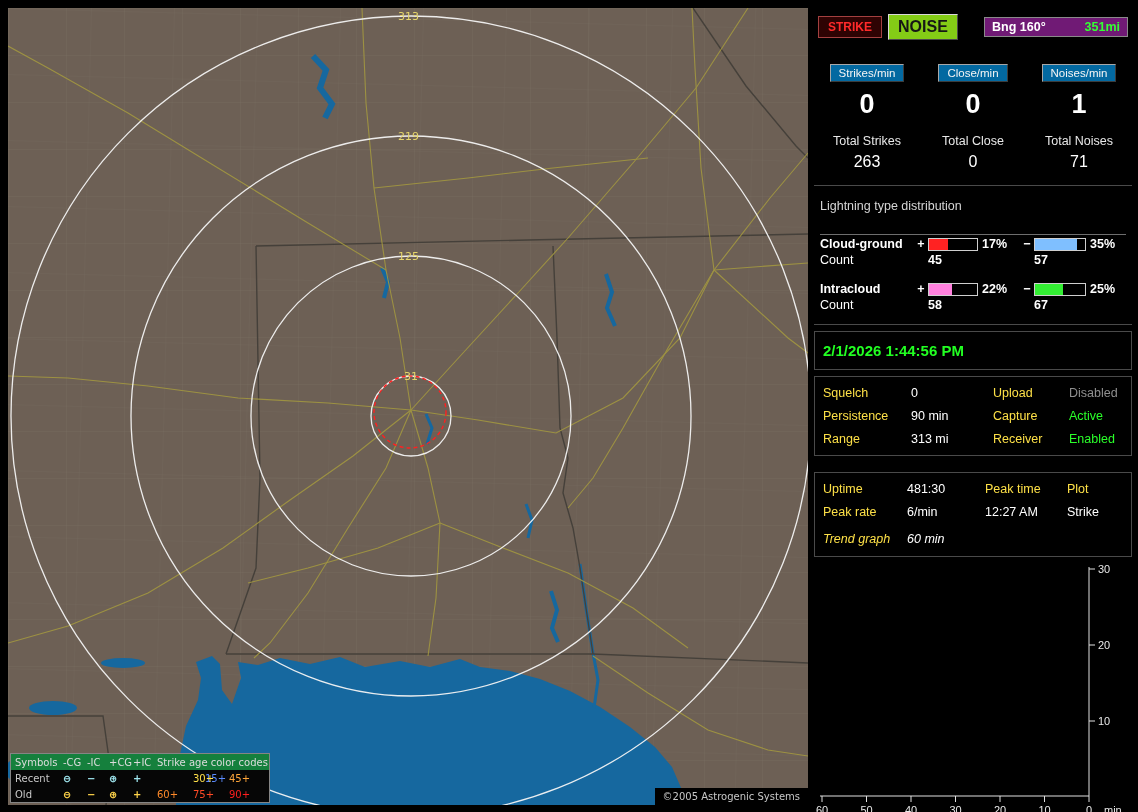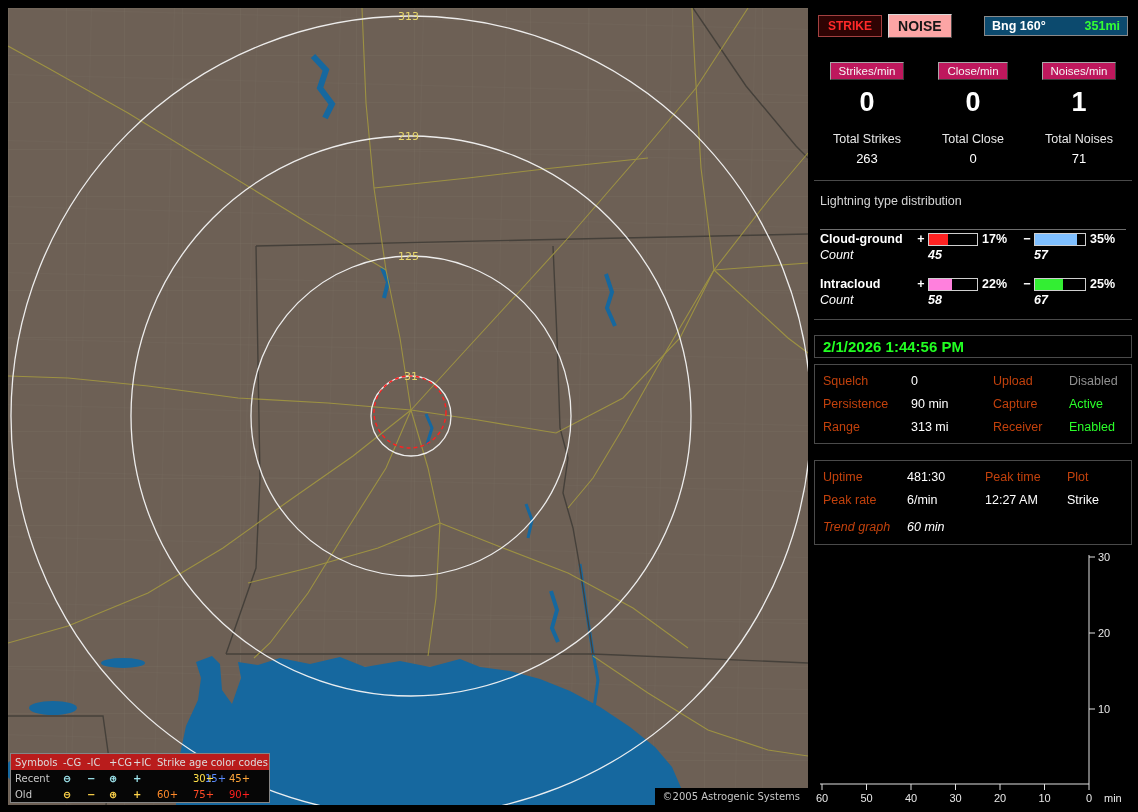--- a/index.html
+++ b/index.html
@@ -12,76 +12,76 @@
   svg.map{display:block;}
   .copyright{position:absolute;right:0;bottom:0;background:#000;color:#c8c8c8;
              font-size:10px;padding:3px 8px;font-family:"DejaVu Sans",sans-serif;}
 
   
   .legend{position:absolute;left:2px;bottom:2px;background:#060606;
           border:1px solid #858585;font-size:10px;color:#c9c9c9;
           font-family:"DejaVu Sans",sans-serif;}
   .lg-row{display:grid;grid-template-columns:48px 24px 22px 24px 24px 36px 36px 36px;
           align-items:center;height:16px;padding:0 4px;}
-  .lg-head{background:#b91c1c;color:#dcdcdc;}
+  .lg-head{background:#15803d;color:#dcdcdc;}
   .lg-age-head{grid-column:6 / span 3;text-align:left;white-space:nowrap;}
   .lg-row .c{}
   .sym-recent{color:#9fe6ef;font-weight:bold;}
   .sym-old{color:#ffd44a;font-weight:bold;}
   .age-r0{color:#5b8cff;margin-left:48px;} .age-r1{color:#ffe14a;} .age-r2{color:#ffa63a;}
   .age-o0{color:#ff8a2a;} .age-o1{color:#ff4a26;} .age-o2{color:#ff1f1f;}
 
   
   .panel{position:absolute;left:814px;top:8px;width:318px;height:797px;
          display:flex;flex-direction:column;font-size:12.5px;}
   .top-row{display:flex;align-items:center;gap:6px;padding:6px 4px 2px 4px;}
   .spacer{flex:1;}
   .btn-strike{background:#2e0303;color:#ff2a2a;border:1px solid #a34040;
               font-weight:bold;font-size:12px;padding:3px 9px;cursor:pointer;
               font-family:"Liberation Sans",sans-serif;}
-  .btn-noise{background:#fca5a5;color:#161616;border:1px solid;
+  .btn-noise{background:#84cc16;color:#161616;border:1px solid;
              border-color:#d9d9d9 #4a4a4a #4a4a4a #d9d9d9;
-             font-weight:bold;font-size:14px;padding:3px 9px;cursor:pointer;
+             font-weight:bold;font-size:16px;padding:3px 9px;cursor:pointer;
              font-family:"Liberation Sans",sans-serif;}
   .bearing-box{display:flex;justify-content:space-between;align-items:center;
-               width:128px;border:1px solid #8a8a8a;background:#0c4a6e;
+               width:128px;border:1px solid #8a8a8a;background:#701a75;
                padding:2px 7px;font-weight:bold;font-size:12.5px;}
   .bearing-value{color:#33ff33;}
 
   .rates{display:grid;grid-template-columns:repeat(3,1fr);text-align:center;
          margin-top:22px;padding-bottom:14px;border-bottom:1px solid #4a4a4a;}
-  .rate-btn{background:#be185d;color:#f5f5f5;border:1px solid;
+  .rate-btn{background:#0369a1;color:#f5f5f5;border:1px solid;
             border-color:#a8a8a8 #3c3c3c #3c3c3c #a8a8a8;
             font-size:11.5px;padding:2px 8px;display:inline-block;}
   .rate-value{font-size:27px;font-weight:bold;color:#fff;margin:7px 0 14px;}
   .total-label{font-size:12.5px;color:#e8e8e8;}
-  .total-value{font-size:13px;color:#fff;margin-top:5px;}
+  .total-value{font-size:16px;color:#fff;margin-top:5px;}
 
   .dist{padding:13px 6px 12px;border-bottom:1px solid #4a4a4a;}
   .dist-title{color:#d6d6d6;padding-bottom:21px;border-bottom:1px solid #6e6e6e;}
   .dist-row{display:grid;grid-template-columns:94px 14px 50px 42px 14px 52px 38px;
             align-items:center;margin-top:2px;}
-  .count-row{font-style:italic;}
+  .count-row{}
   .dist-label{font-weight:bold;}
   .sign{font-weight:bold;text-align:center;}
   .pct{font-weight:bold;padding-left:4px;}
   .bar{display:block;height:11px;border:1px solid #cfcfcf;background:#000;}
   .bar-fill{display:block;height:100%;}
   .fill-red{background:#ff2222;}
   .fill-blue{background:#7fbfff;}
   .fill-pink{background:#ff80dd;}
   .fill-green{background:#33ee33;}
   .cnt{font-weight:bold;}
 
-  .dt-box{border:1px solid #4a4a4a;margin-top:15px;padding:2px 8px;}
+  .dt-box{border:1px solid #4a4a4a;margin-top:6px;padding:10px 8px;}
   .dt-text{color:#22ff22;font-weight:bold;font-size:15px;}
 
   .settings{border:1px solid #4a4a4a;margin-top:6px;padding:9px 8px;
             display:grid;grid-template-columns:88px 82px 76px auto;row-gap:9px;}
-  .lbl{color:#c2410c;}
+  .lbl{color:#fde047;}
   .val{color:#fff;}
   .val-dim{color:#909090;}
   .val-green{color:#2aff2a;}
 
   .status{border:1px solid #4a4a4a;margin-top:16px;padding:9px 8px 10px;}
   .status-grid{display:grid;grid-template-columns:84px 78px 82px auto;row-gap:9px;}
   .trend-row{display:grid;grid-template-columns:84px auto;margin-top:13px;font-style:italic;}
 
   .graph-box{flex:1;margin-top:4px;}
 </style>

